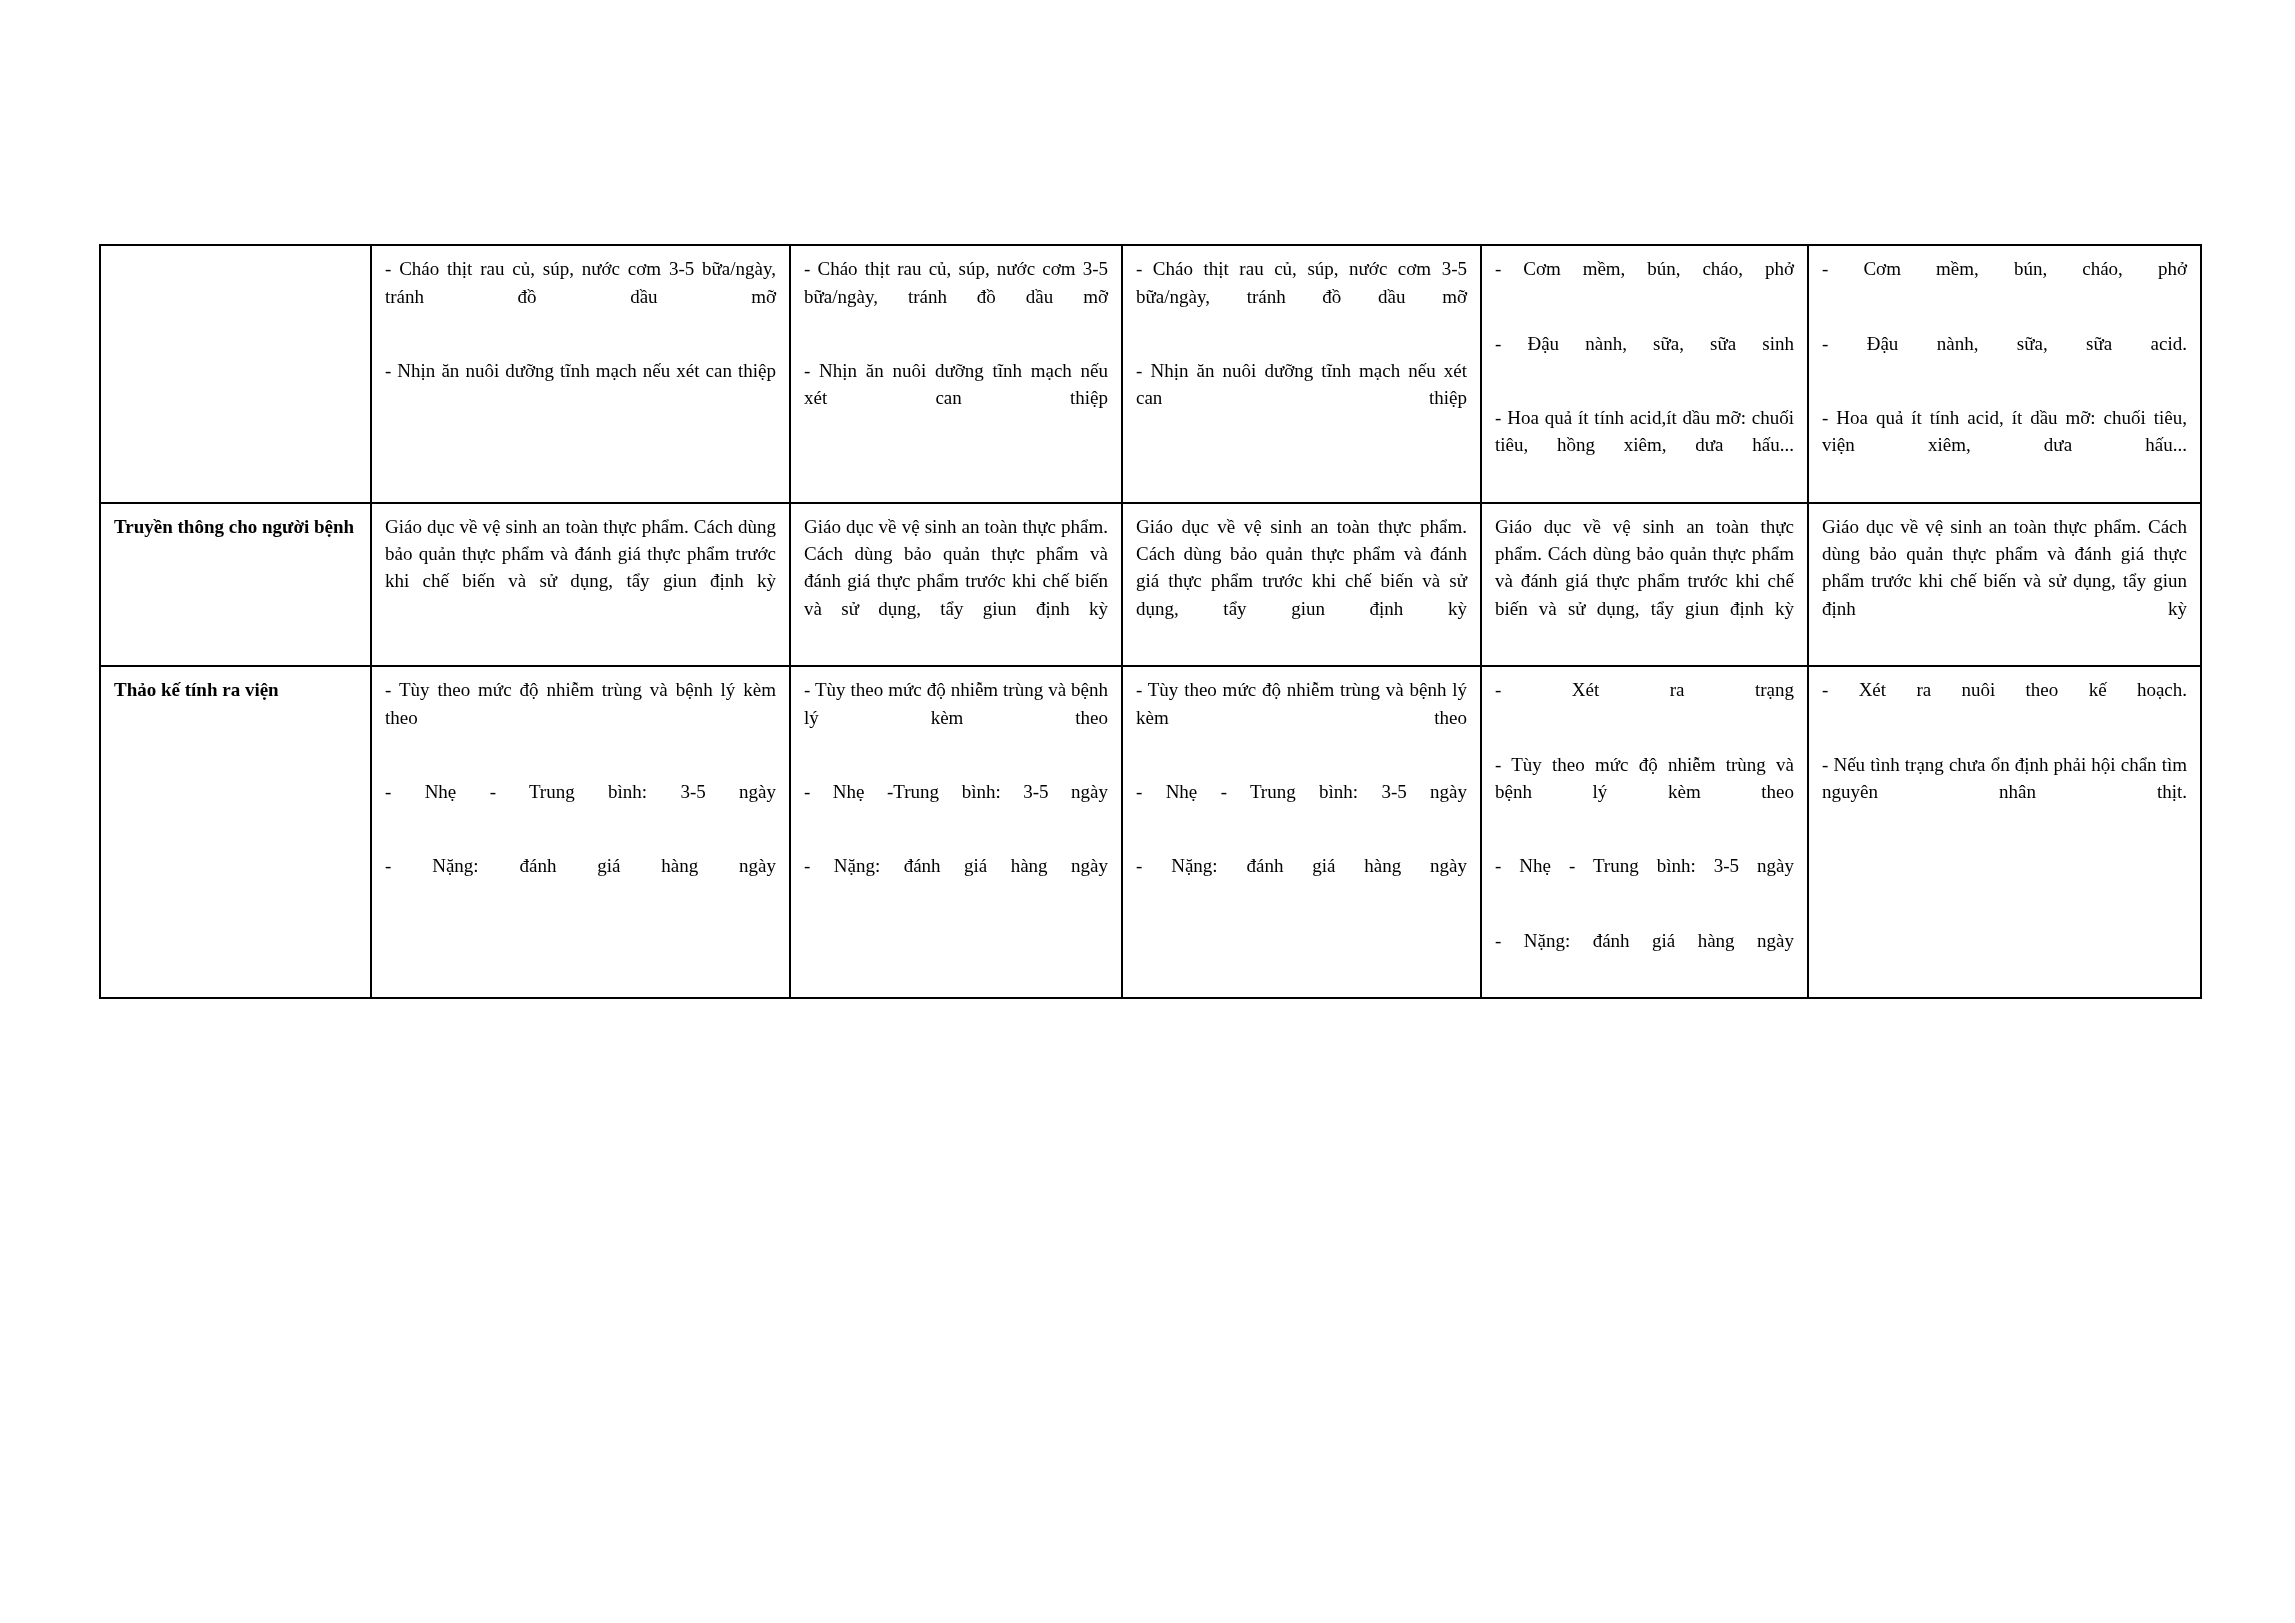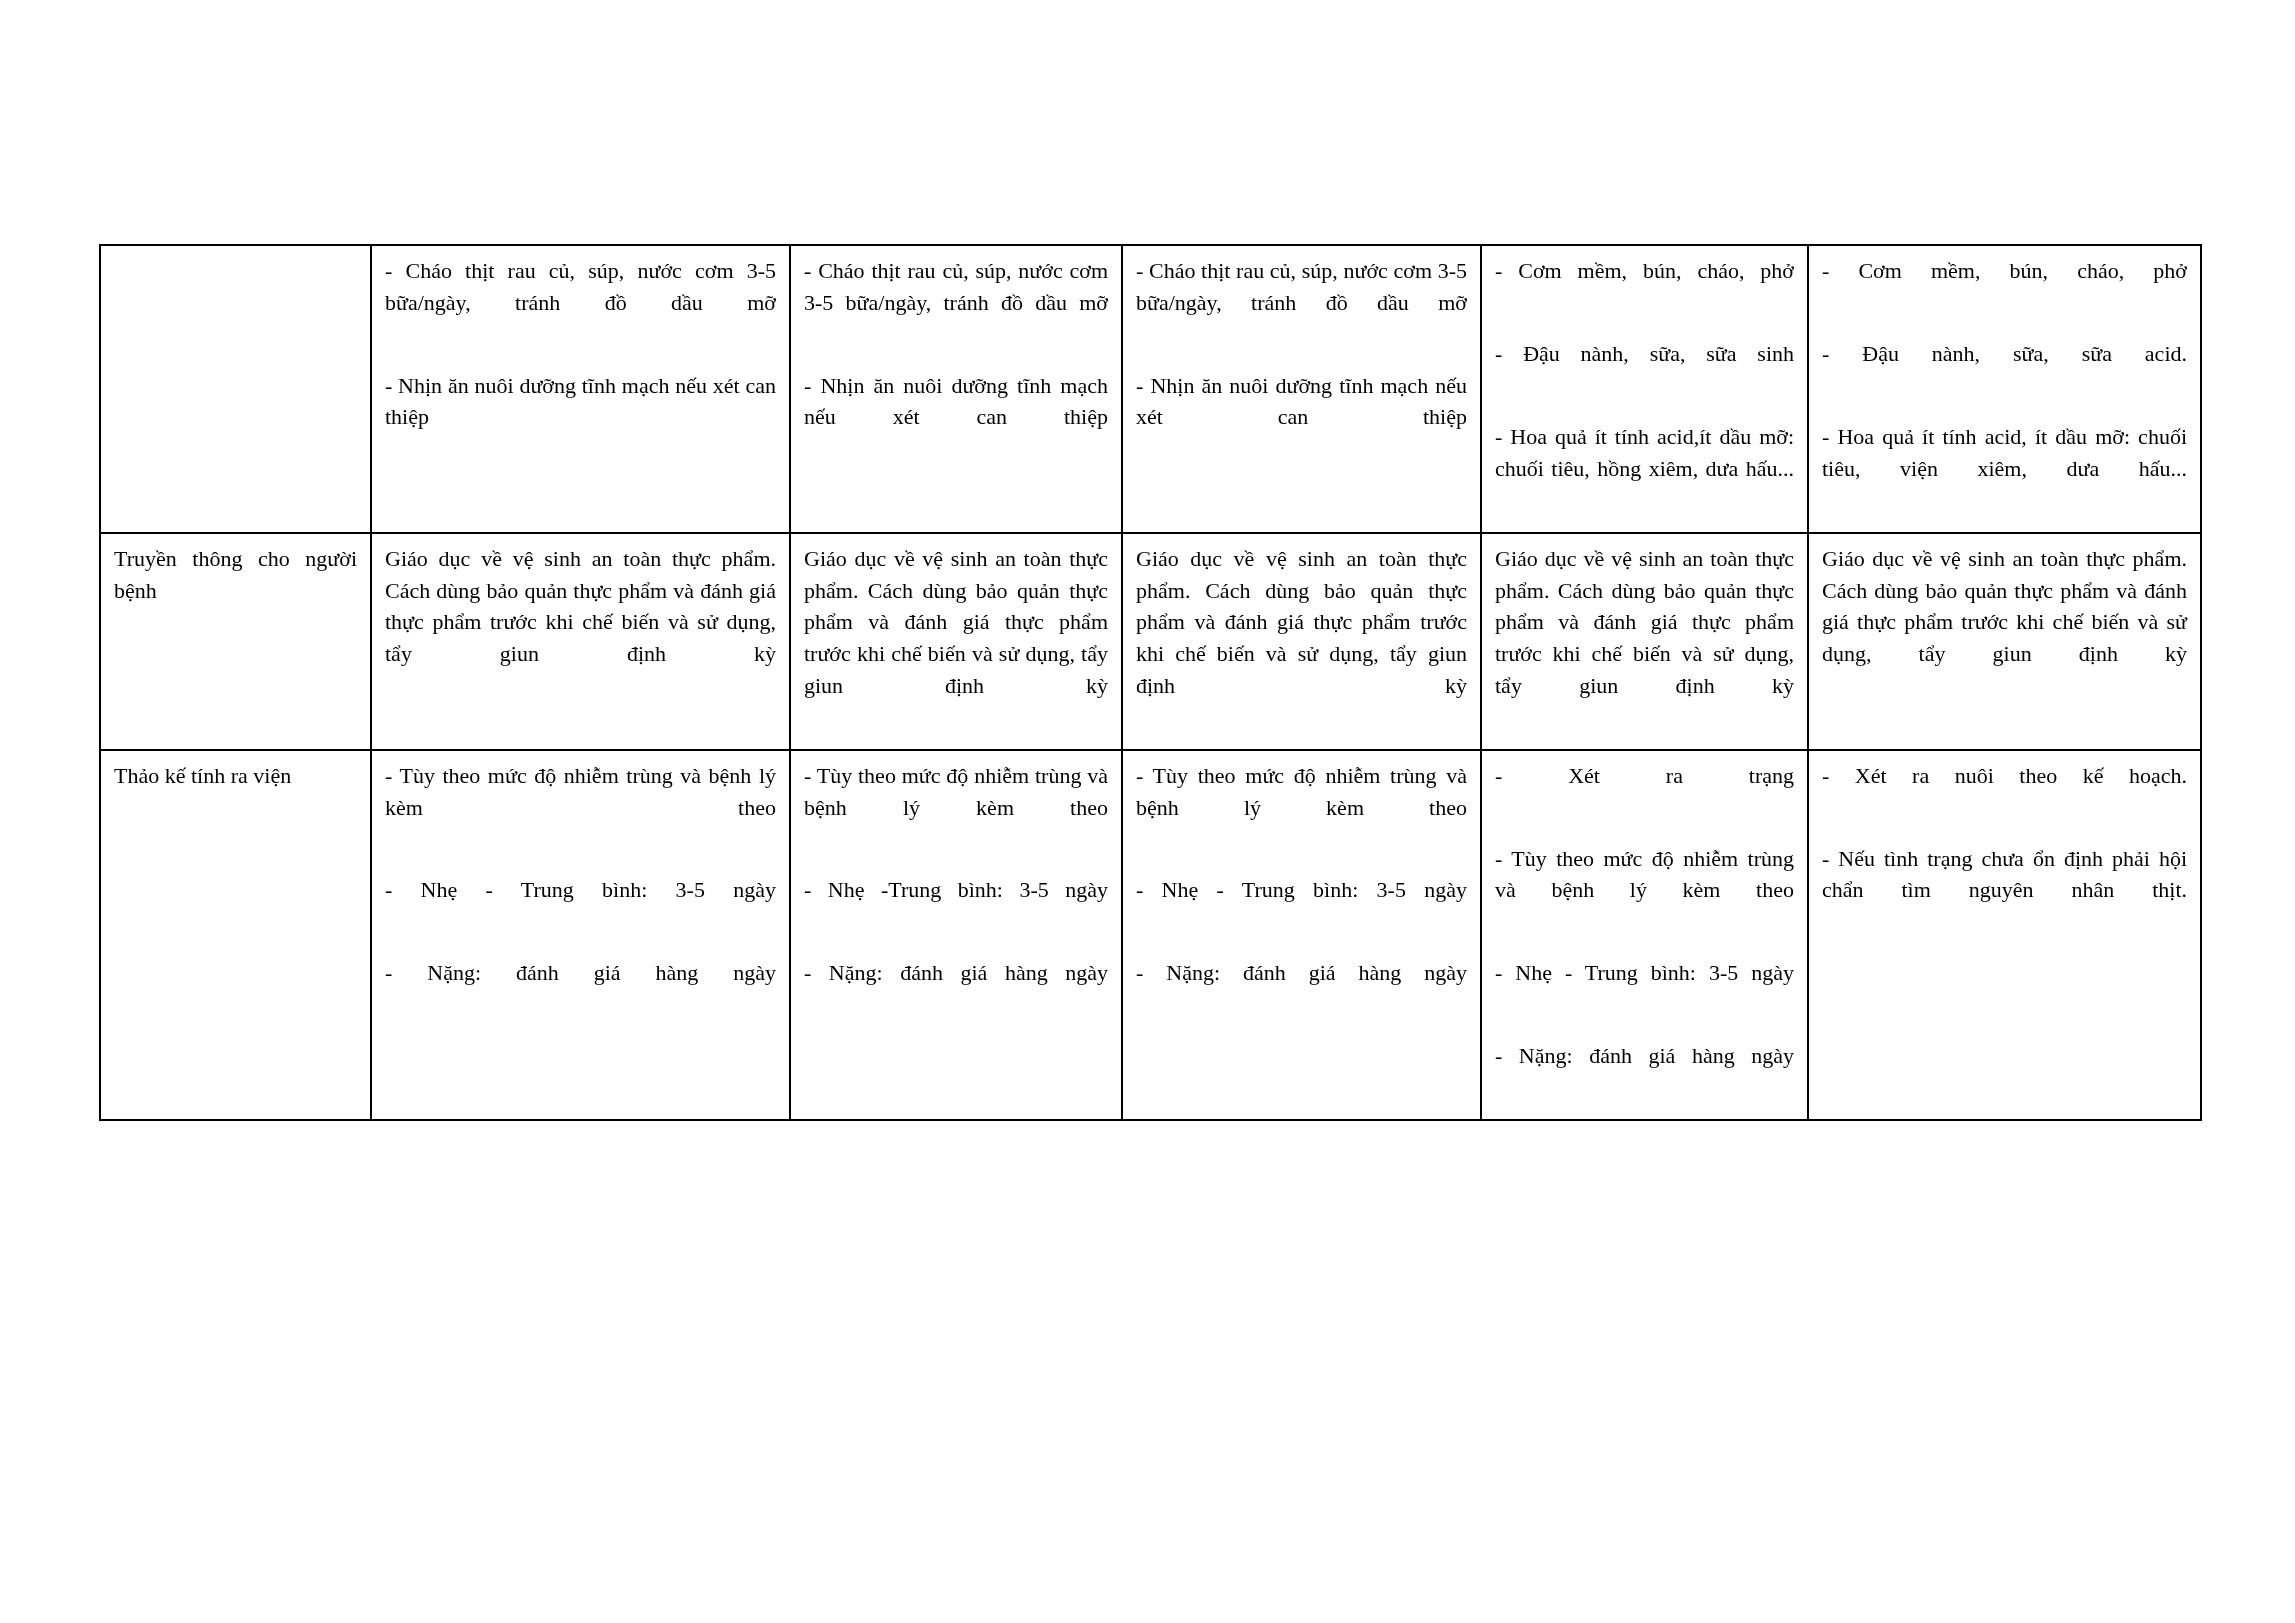--- a/index.html
+++ b/index.html
@@ -25,30 +25,30 @@
   table.main {
     border-collapse: collapse;
     table-layout: fixed;
     width: 2100px;
     border: 2px solid #000000;
   }
   table.main td {
     border: 2px solid #000000;
     vertical-align: top;
     padding: 9.2px 13px 15.7px 13px;
-    font-size: 22px;
+    font-size: 19px;
     line-height: 1.44;
     text-align: justify;
     text-justify: inter-word;
     hyphens: none;
   }
   td.rowlabel {
     text-align: center;
     vertical-align: middle;
-    font-weight: normal;
+    font-weight: bold;
     padding-left: 6.5px;
     padding-right: 6.5px;
     line-height: 1.40;
   }
   td.rowlabel.blank { font-weight: normal; }
   .cell-block { display: block; }
   .cell-block + .cell-block { margin-top: 19.6px; }
   
   col.c0 { width: 271px; }
   col.c1 { width: 419px; }

